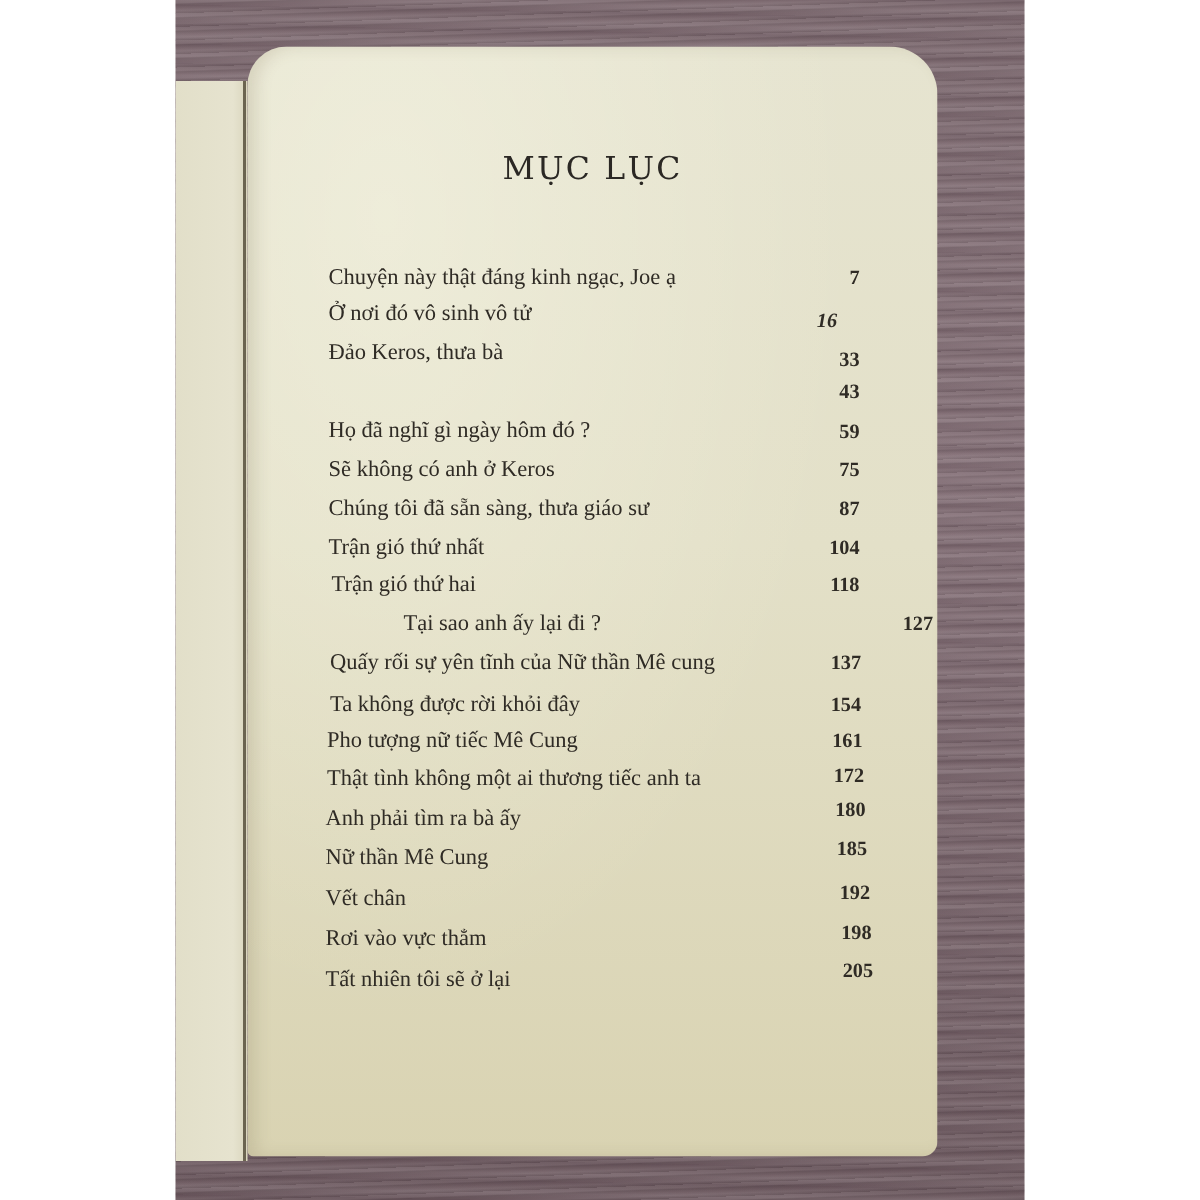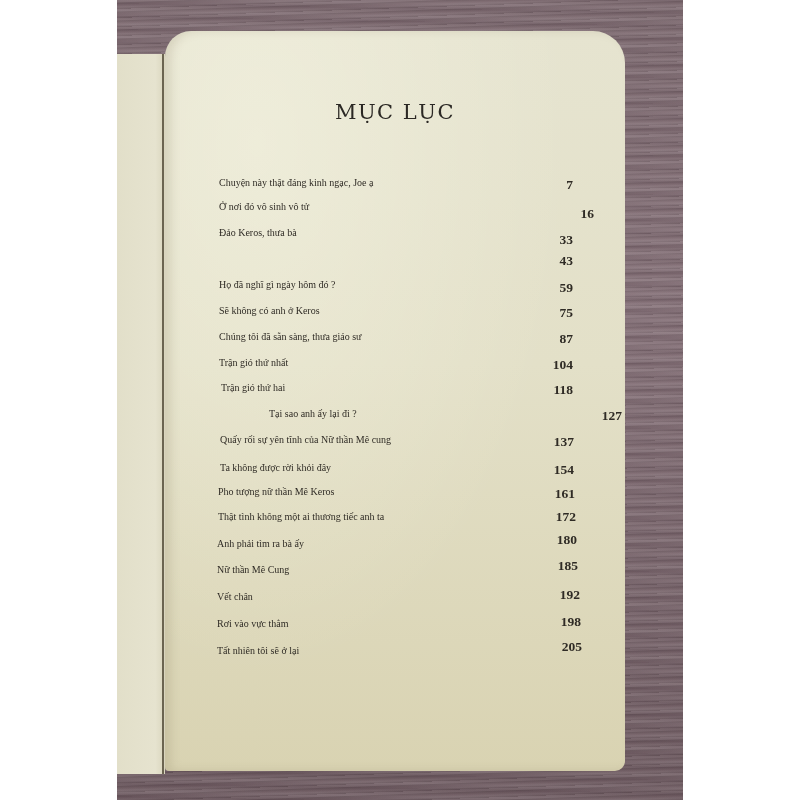--- a/index.html
+++ b/index.html
@@ -43,21 +43,21 @@
       color: #2b2824; font-family: "DejaVu Serif", serif;
     }
     .toc {
       position: absolute; left: 0; top: 0; width: 100%; height: 100%;
     }
     .toc-row {
       position: absolute; left: 0; width: 100%; height: 22px;
     }
     .toc-title {
       position: absolute; left: 54px; top: 0;
-      font-size: 10px; color: #2f2b25; white-space: nowrap;
+      font-size: 15px; color: #2f2b25; white-space: nowrap;
       font-family: "Liberation Serif", serif;
     }
     .toc-page {
       position: absolute; top: 0; width: 40px; text-align: right;
       font-size: 13.5px; color: #2f2b25;
       font-family: "Liberation Serif", serif; font-weight: bold;
     }
   </style>
 </head>
 <body>
@@ -69,21 +69,21 @@
   <div class="main-page">
     <div class="page-title">MỤC LỤC</div>
 
     <div class="toc">
       <div class="toc-row" style="top:146px;">
         <span class="toc-title">Chuyện này thật đáng kinh ngạc, Joe ạ</span>
         <span class="toc-page" style="left:368px;">7</span>
       </div>
       <div class="toc-row" style="top:170px;">
         <span class="toc-title">Ở nơi đó vô sinh vô tử</span>
-        <span class="toc-page" style="left:389px; top:5px;">16</span>
+        <span class="toc-page" style="left:353px; top:5px;font-style:italic;">16</span>
       </div>
       <div class="toc-row" style="top:196px;">
         <span class="toc-title">Đảo Keros, thưa bà</span>
         <span class="toc-page" style="left:368px; top:5px;">33</span>
       </div>
       <div class="toc-row" style="top:221px;">
         <span class="toc-page" style="left:368px; top:1px;">43</span>
       </div>
       <div class="toc-row" style="top:248px;">
         <span class="toc-title">Họ đã nghĩ gì ngày hôm đó ?</span>
@@ -111,21 +111,21 @@
       </div>
       <div class="toc-row" style="top:403px;">
         <span class="toc-title" style="left:55px;">Quấy rối sự yên tĩnh của Nữ thần Mê cung</span>
         <span class="toc-page" style="left:369px;">137</span>
       </div>
       <div class="toc-row" style="top:431px;">
         <span class="toc-title" style="left:55px;">Ta không được rời khỏi đây</span>
         <span class="toc-page" style="left:369px;">154</span>
       </div>
       <div class="toc-row" style="top:455px;">
-        <span class="toc-title" style="left:53px;">Pho tượng nữ thần Mê Keros</span>
+        <span class="toc-title" style="left:53px;">Pho tượng nữ tiếc Mê Cung</span>
         <span class="toc-page" style="left:370px;">161</span>
       </div>
       <div class="toc-row" style="top:480px;">
         <span class="toc-title" style="left:53px;">Thật tình không một ai thương tiếc anh ta</span>
         <span class="toc-page" style="left:371px; top:-2px;">172</span>
       </div>
       <div class="toc-row" style="top:507px;">
         <span class="toc-title" style="left:52px;">Anh phải tìm ra bà ấy</span>
         <span class="toc-page" style="left:372px; top:-6px;">180</span>
       </div>

